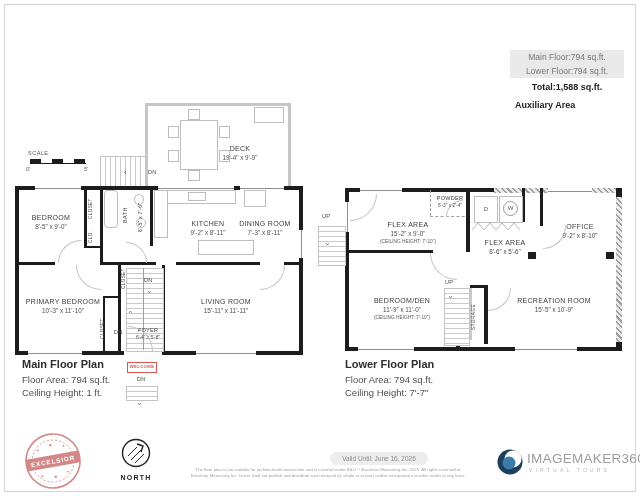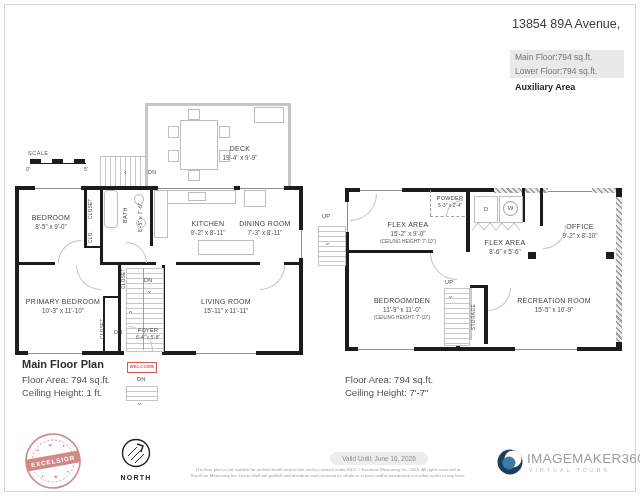--- a/index.html
+++ b/index.html
@@ -38,21 +38,21 @@
   .vtxt{position:absolute;writing-mode:vertical-rl;transform:rotate(180deg);
         font-size:5.5px;letter-spacing:.4px;color:#444;text-align:center;}
   .tag{position:absolute;font-size:5.5px;letter-spacing:.3px;color:#454545;}
   .chev{position:absolute;font-size:8px;color:#4a4a4a;line-height:1;}
   .mat{position:absolute;border:1px solid #d9534f;color:#d9534f;font-size:4.2px;font-weight:bold;
        letter-spacing:.4px;text-align:center;line-height:8px;background:#fff;}
   
   .addr{position:absolute;left:512px;top:16px;width:120px;font-size:12.5px;line-height:1.3;
         color:#3c3c3c;font-weight:500;}
   .tbl{position:absolute;left:510px;top:50px;width:114px;font-size:8.5px;}
-  .trow{display:flex;justify-content:flex-start;padding:2px 5px;color:#757575;}
+  .trow{display:flex;justify-content:center;padding:2px 5px;color:#757575;}
   .shade{background:#e9e9e9;}
   .trow.total{color:#1e1e1e;font-weight:bold;font-size:9px;padding:4px 5px;}
   .auxt{padding:4px 5px 3px 5px;color:#1e1e1e;font-weight:bold;font-size:9px;}
   
   .ptitle{position:absolute;font-size:11px;font-weight:bold;color:#2d2d2d;}
   .psub{position:absolute;font-size:9.5px;color:#4f4f4f;}
   
   .scale-lbl{position:absolute;font-size:5.5px;color:#555;letter-spacing:.5px;}
   .ruler{position:absolute;height:4px;background:repeating-linear-gradient(90deg,#1c1c1c 0 11px,#ffffff 11px 22px);border-bottom:1px solid #1c1c1c;}
   .tick{position:absolute;font-size:5.5px;color:#555;}
@@ -69,30 +69,33 @@
   .wcirc{position:absolute;border:1px solid #999;border-radius:50%;width:13px;height:13px;
          text-align:center;font-size:6px;line-height:13px;color:#555;background:#fff;}
 </style>
 </head>
 <body>
 
 <div class="page">
   <div class="frame"></div>
 
   <div class="addr">
-    <div>13854 89A Avenue,</div>
   </div>
   <div class="tbl">
     <div class="trow shade">
       <span>Main Floor:</span>
       <span>794 sq.ft.</span>
     </div>
     <div class="trow shade">
       <span>Lower Floor:</span>
       <span>794 sq.ft.</span>
+    </div>
+    <div class="trow total">
+      <span>Total:</span>
+      <span>1,588 sq.ft.</span>
     </div>
     <div class="auxt">Auxiliary Area</div>
   </div>
 
   <div class="scale-lbl" style="left:28px;top:150px;">SCALE</div>
   <div class="ruler" style="left:30px;top:159px;width:56px;"></div>
   <div class="tick" style="left:26px;top:166px;">0'</div>
   <div class="tick" style="left:84px;top:166px;">5'</div>
 
   <div class="gw" style="left:145px;top:103px;width:146px;height:3px"></div>
@@ -267,20 +270,21 @@
   <div class="rm" style="left:348px;top:296px;width:108px">
     <div class="nm">BEDROOM/DEN</div>
     <div class="dm">11'-9" x 11'-0"</div>
     <div class="nt">(CEILING HEIGHT: 7'-10")</div>
   </div>
   <div class="rm" style="left:498px;top:296px;width:112px">
     <div class="nm">RECREATION ROOM</div>
     <div class="dm">15'-5" x 10'-9"</div>
   </div>
 
+  <div class="ptitle" style="left:345px;top:358px;">Lower Floor Plan</div>
   <div class="psub" style="left:345px;top:374px;">Floor Area: 794 sq.ft.</div>
   <div class="psub" style="left:345px;top:387px;">Ceiling Height: 7'-7"</div>
 
   <svg style="position:absolute;left:24px;top:432px;transform:rotate(-10deg);opacity:.8" width="58" height="58" viewBox="0 0 58 58">
     <circle cx="29" cy="29" r="27" fill="none" stroke="#c96b6b" stroke-width="1.6"></circle>
     <circle cx="29" cy="29" r="21" fill="none" stroke="#c96b6b" stroke-width="0.8" stroke-dasharray="2 2"></circle>
     <rect x="2" y="23" width="54" height="12" rx="2" fill="#c96b6b"></rect>
     <text x="29" y="31.5" text-anchor="middle" font-size="6.2" font-family="Liberation Sans, sans-serif" font-weight="bold" fill="#ffffff" letter-spacing="1">EXCELSIOR</text>
     <circle cx="29" cy="13" r="1.2" fill="#c96b6b"></circle>
     <circle cx="29" cy="45" r="1.2" fill="#c96b6b"></circle>

